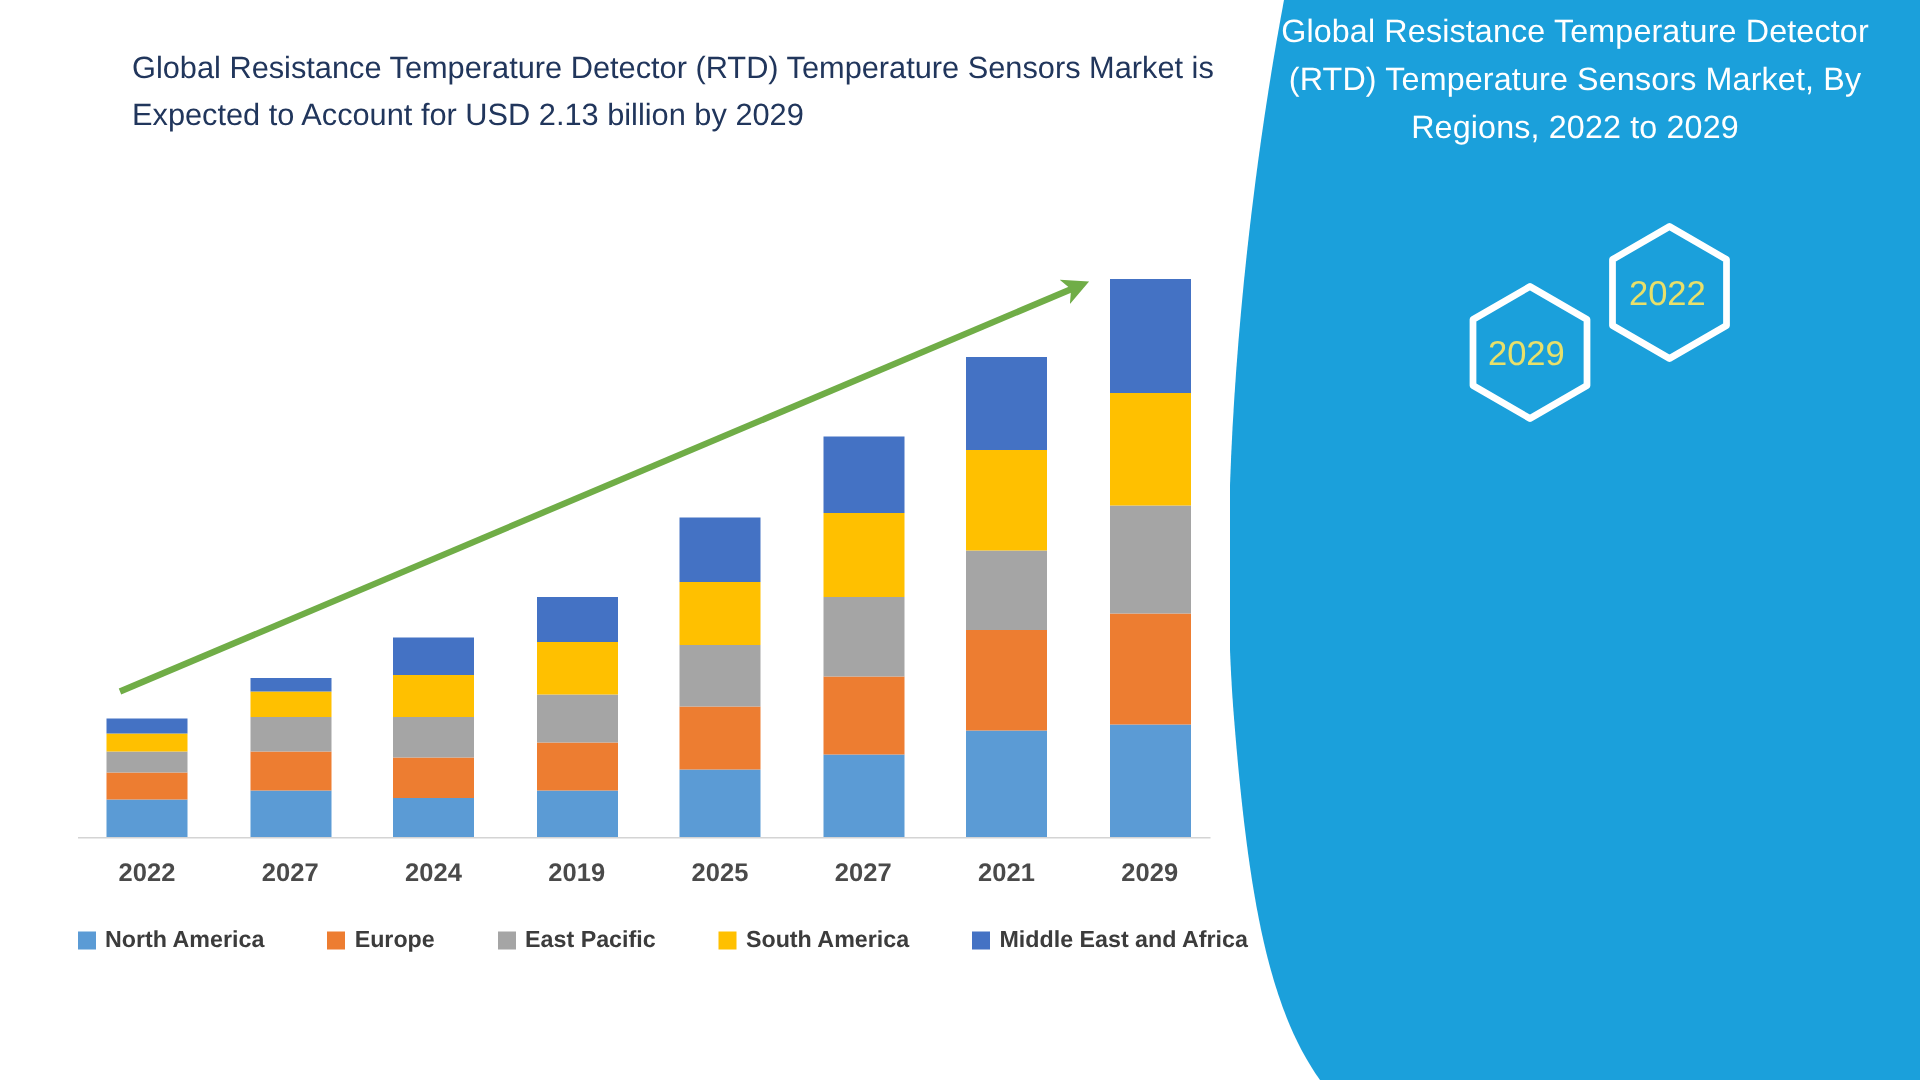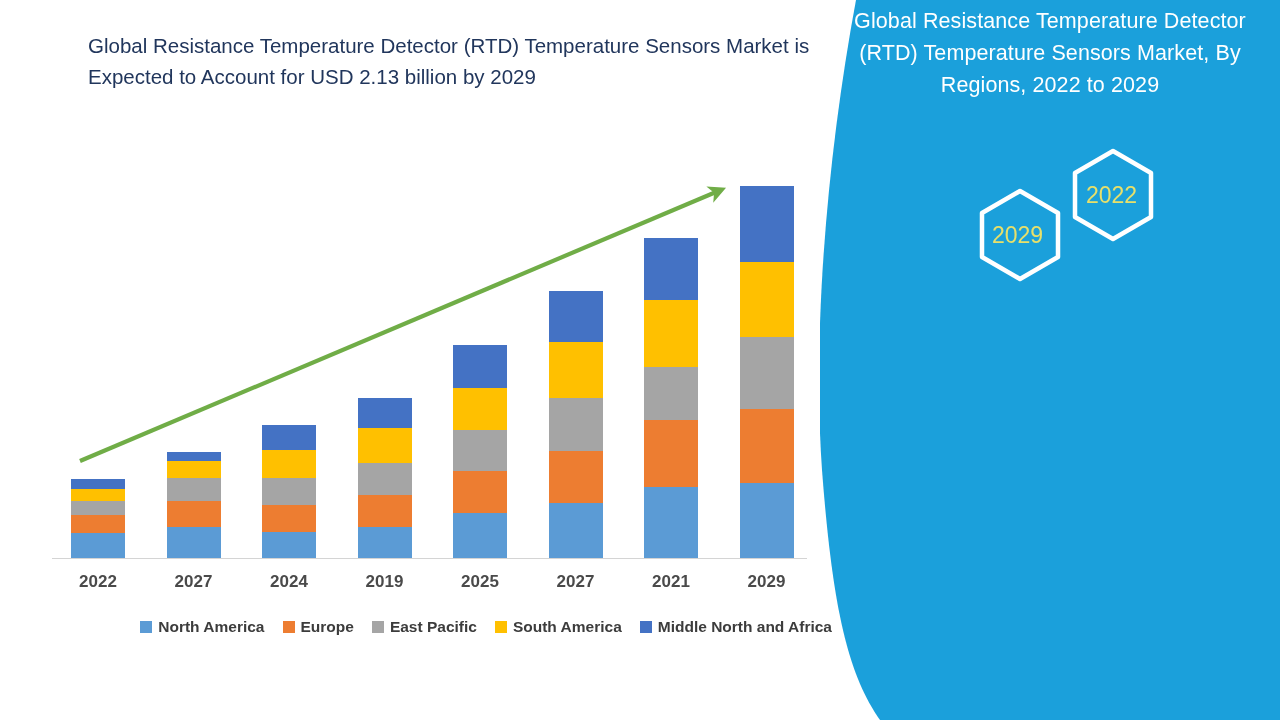--- a/index.html
+++ b/index.html
@@ -68,21 +68,21 @@
   .seg { position:absolute; left:0; width:54px; }
   .xlabel {
     position:absolute; top:572px; width:90px; text-align:center;
     color:#4a4a4a; font-size:17px; font-weight:bold;
   }
   .arrow-svg { position:absolute; left:0; top:0; pointer-events:none; }
 
   
   .legend {
     position:absolute; top:618px; left:52px; width:780px;
-    display:flex; align-items:center; justify-content:flex-end;
+    display:flex; align-items:center; justify-content:space-between;
     gap:18px;
   }
   .legend-item { display:flex; align-items:center; gap:6px; }
   .legend-swatch { width:12px; height:12px; display:block; }
   .legend-text { color:#3c3c3c; font-size:15.5px; font-weight:bold; white-space:nowrap; }
 </style>
 </head>
 <body>
 
 <div id="stage">
@@ -182,21 +182,21 @@
       <div class="legend-item">
         <span class="legend-swatch" style="background: rgb(165, 165, 165);"></span>
         <span class="legend-text">East Pacific</span>
       </div>
       <div class="legend-item">
         <span class="legend-swatch" style="background: rgb(255, 192, 0);"></span>
         <span class="legend-text">South America</span>
       </div>
       <div class="legend-item">
         <span class="legend-swatch" style="background: rgb(68, 114, 196);"></span>
-        <span class="legend-text">Middle North and Africa</span>
+        <span class="legend-text">Middle East and Africa</span>
       </div>
     </div>
 
   <div class="blue-panel">
     <svg class="shape" width="460" height="720" viewBox="0 0 460 720">
       <path id="panel-path" d="M 36,0 C 8,150 -8,330 2,470 C 12,600 26,672 60,720 L 460,720 L 460,0 Z" fill="#1BA0DB"></path>
     </svg>
 
     <div class="panel-content">
       <div class="panel-title">Global Resistance Temperature Detector (RTD) Temperature Sensors Market, By Regions, 2022 to 2029</div>

